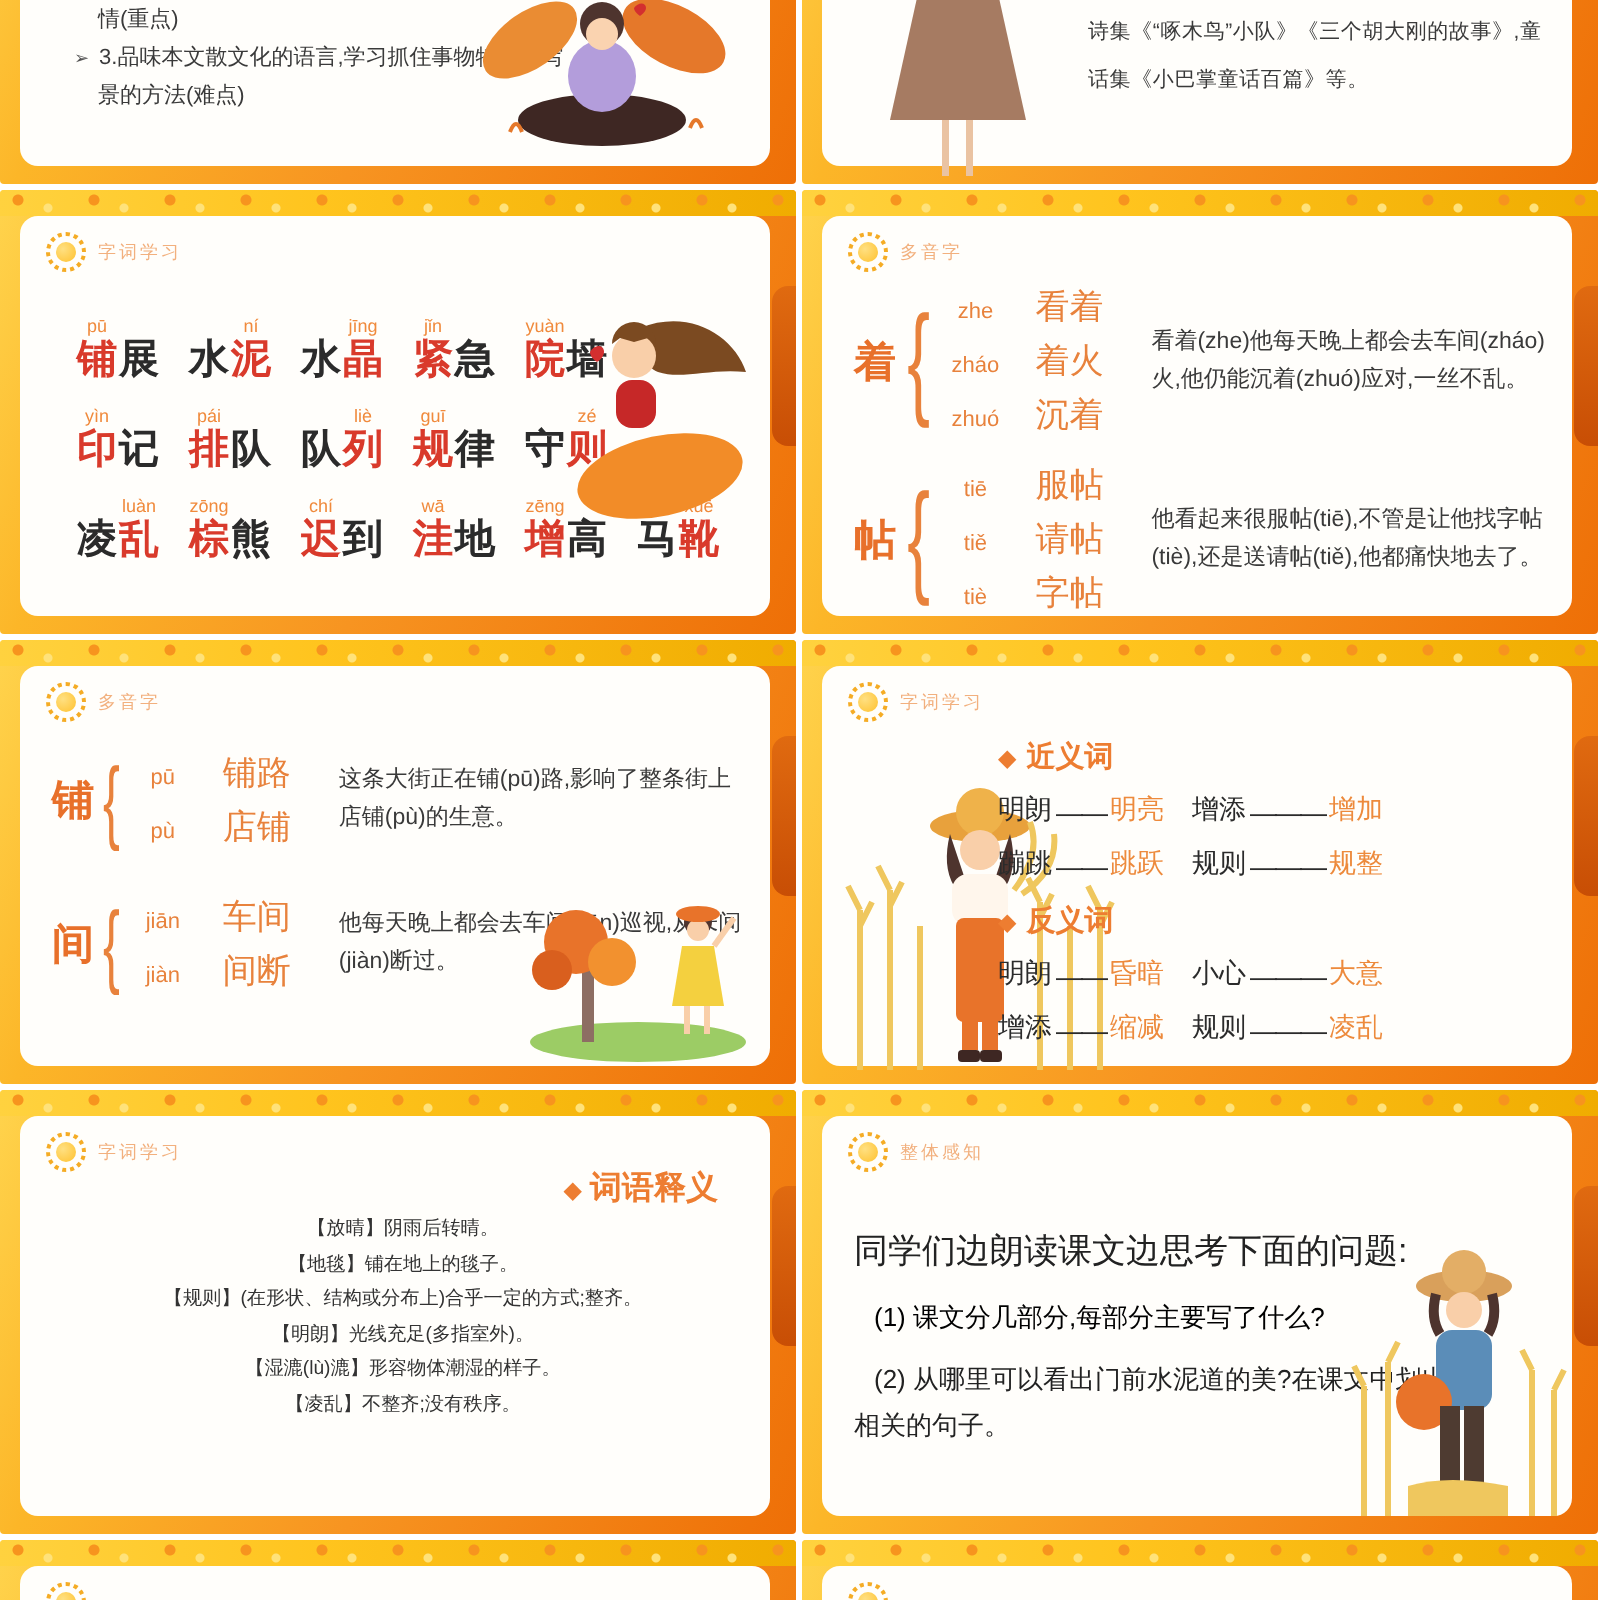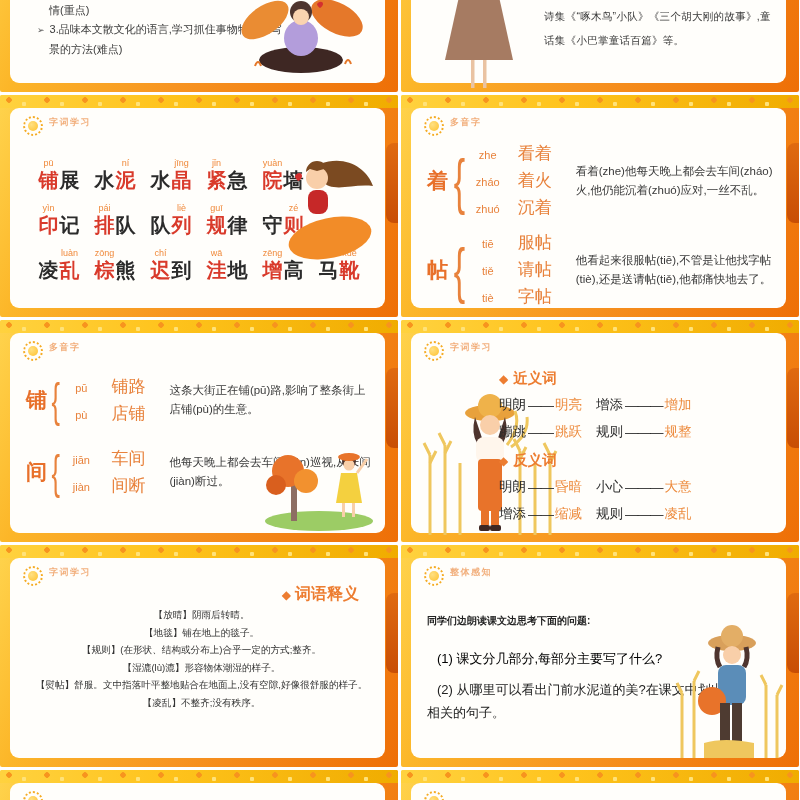--- a/index.html
+++ b/index.html
@@ -9,21 +9,21 @@
   .frame{position:absolute;inset:0;
          background:linear-gradient(115deg,#FFD44D 0%,#FCB628 22%,#F79421 55%,#EE6F07 100%);}
   .topband{position:absolute;left:0;right:0;top:0;height:13px;
          background-image:radial-gradient(circle 2.5px at 9px 5px,#F7941E 2.5px,transparent 3px),
                           radial-gradient(circle 2px at 24px 9px,#FFE27A 2px,transparent 2.5px),
                           linear-gradient(90deg,#FFD23F,#FFC41E 40%,#F0AC00);
          background-repeat:repeat-x,repeat-x,no-repeat;background-size:38px 13px,38px 13px,100% 100%;}
   .card{position:absolute;left:10px;top:13px;right:13px;bottom:9px;background:#FFFEFB;border-radius:9px;}
   .blob{position:absolute;right:0;top:48px;width:12px;height:80px;
         background:linear-gradient(#E06A10,#C84E05);border-radius:8px 0 0 8px;}
-  .hdr{position:absolute;left:13px;top:8px;display:flex;gap:6px;font-weight:bold;}
+  .hdr{position:absolute;left:13px;top:8px;display:flex;align-items:center;gap:6px;}
   .sun{width:16px;height:16px;border-radius:50%;border:2px dotted #F5AC25;
        display:flex;align-items:center;justify-content:center;flex:none;}
   .sun-core{width:10px;height:10px;border-radius:50%;
        background:radial-gradient(circle at 35% 35%,#FFE082,#FFC12E);}
   .hdr-label{font-size:9px;color:#F2B07E;letter-spacing:1.5px;}
   
   .words{position:absolute;left:28px;top:50px;}
   .wrow{display:flex;gap:14px;margin-bottom:11px;}
   .wcell{display:flex;}
   .chcol{display:flex;flex-direction:column;align-items:center;width:21px;}
@@ -44,30 +44,30 @@
   .ppy{font-size:11px;color:#E8823C;width:34px;}
   .pword{font-size:17px;font-weight:normal;color:#E8823C;}
   .ptext{font-size:11.5px;color:#3a3a3a;line-height:1.65;flex:1;margin-left:8px;}
   
   .sec{position:absolute;left:88px;right:8px;}
   .sec.top{top:36px;} .sec.bot{top:118px;}
   .sectitle{display:flex;align-items:center;gap:5px;color:#ED7D31;font-weight:bold;
             font-size:14.5px;margin-bottom:8px;}
   .diamond{font-size:12px;color:#ED7D31;}
   .pairrow{display:flex;gap:14px;margin-bottom:9px;font-size:13.5px;color:#2b2b2b;white-space:nowrap;}
-  .pair{display:flex;align-items:center;}
+  .pair{display:flex;align-items:flex-end;}
   .pdash{letter-spacing:-1px;margin:0 2px;}
   .pb{color:#ED8A3C;}
   
   .reltitle{position:absolute;right:26px;top:26px;color:#ED7D31;font-weight:bold;font-size:16px;
             display:flex;gap:4px;align-items:center;}
   .defs{position:absolute;left:18px;top:48px;right:10px;}
   .defline{font-size:9.6px;color:#333;line-height:17.5px;white-space:nowrap;text-align:center;}
   
-  .know-title{position:absolute;left:16px;top:56px;font-size:10px;font-weight:bold;color:#222;}
+  .know-title{position:absolute;left:16px;top:56px;font-size:17px;font-weight:normal;color:#222;}
   .q1{position:absolute;left:26px;top:92px;font-size:13px;color:#000000;}
   .q2{position:absolute;left:16px;top:120px;width:300px;font-size:13px;color:#222;
       line-height:1.8;text-indent:10px;}
   
   .s0l-text{position:absolute;left:27px;top:118px;font-size:11px;color:#3a3a3a;line-height:19px;width:270px;}
   .s0l-l1{padding-left:12px;}
   .bullet{color:#555;font-size:9px;margin-right:5px;}
   .s0r-text{position:absolute;left:133px;top:121px;font-size:10.5px;color:#3a3a3a;
             line-height:24px;width:242px;letter-spacing:.3px;}
   .illus{position:absolute;}
@@ -531,22 +531,22 @@
         <span class="hdr-label">字词学习</span>
       </div>
       <div class="reltitle">
         <span class="diamond">◆</span>
         <span>词语释义</span>
       </div>
       <div class="defs">
           <div class="defline">【放晴】阴雨后转晴。</div>
           <div class="defline">【地毯】铺在地上的毯子。</div>
           <div class="defline">【规则】(在形状、结构或分布上)合乎一定的方式;整齐。</div>
+          <div class="defline">【明朗】光线充足(多指室外)。</div>
           <div class="defline">【湿漉(lù)漉】形容物体潮湿的样子。</div>
-          <div class="defline">【熨帖】舒服。文中指落叶平整地贴合在地面上,没有空隙,好像很舒服的样子。</div>
           <div class="defline">【凌乱】不整齐;没有秩序。</div>
         </div>
     </div>
     <div class="blob"></div>
   </div>
 
   <div class="slide" style="left:401px;top:545px">
     <div class="frame"></div>
     <div class="topband"></div>
     <div class="card">

